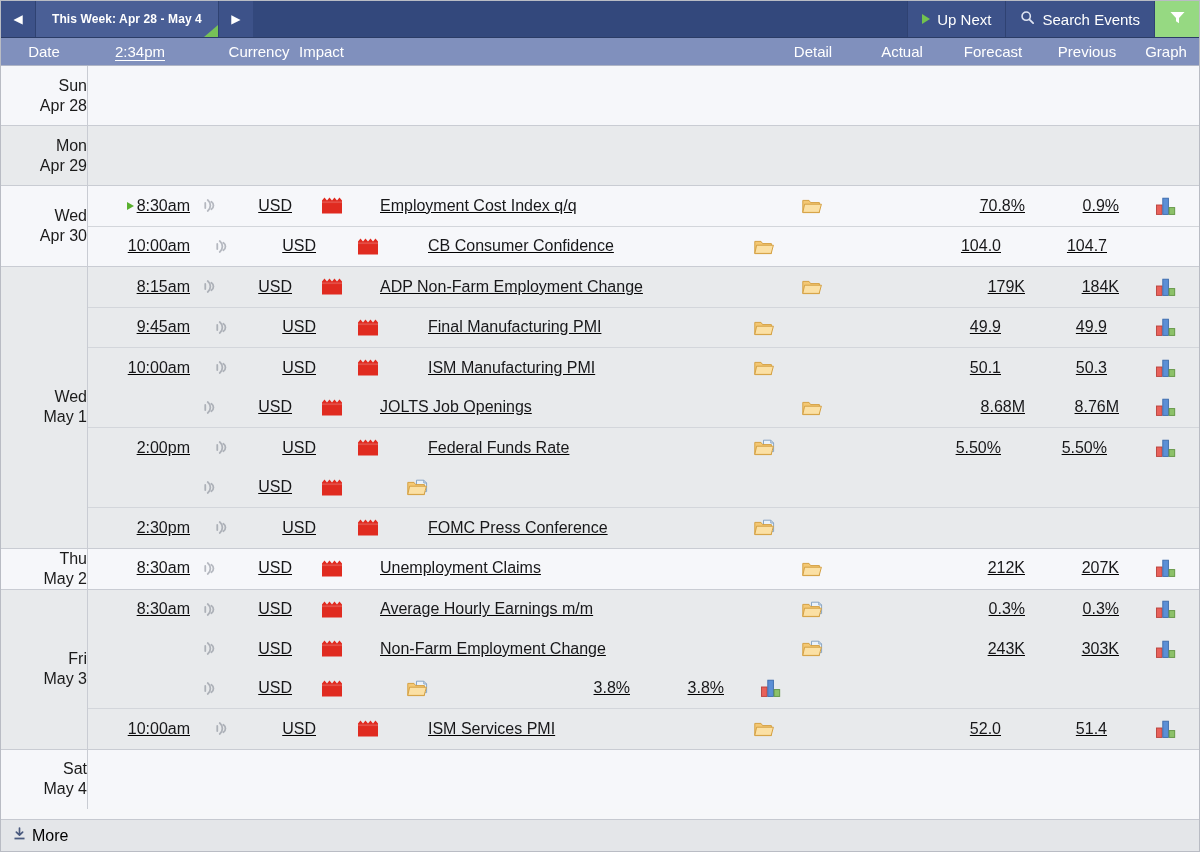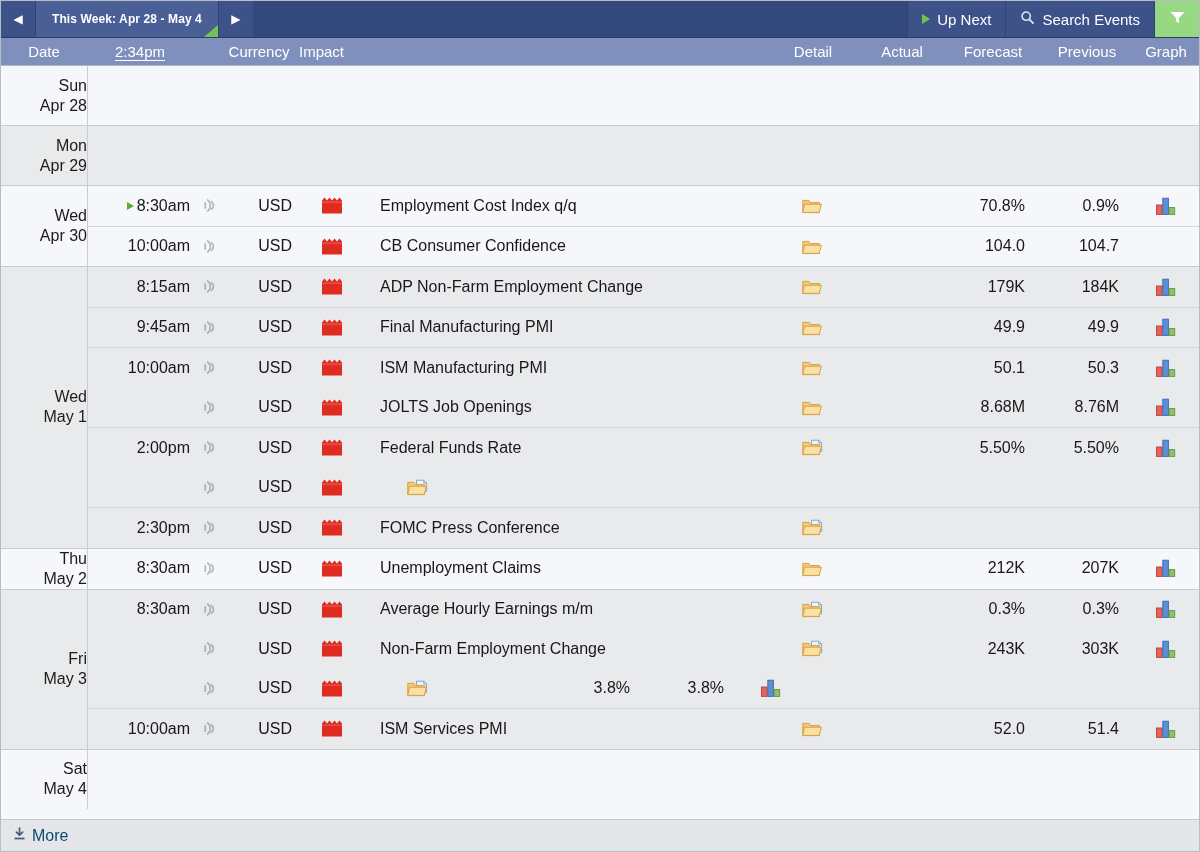--- a/index.html
+++ b/index.html
@@ -101,29 +101,29 @@
   .day.dark{background:#e8eaec;}
   .day + .day{border-top:1px solid #c9ccd3;}
   .day-cell{
     width:86px;flex:0 0 86px;
     display:flex;flex-direction:column;
     align-items:flex-end;justify-content:center;
     font-size:16px;color:#1b1b1b;line-height:1.25;
     border-right:1px solid #c9ccd3;
     text-align:center;
   }
-  .day-rows{flex:1 1 auto;display:flex;flex-direction:column;}
+  .day-rows{flex:1 1 auto;display:flex;flex-direction:column;text-decoration:underline;}
   .empty-day{height:59px;}
 
   .ev{
     display:flex;align-items:center;
     height:39.5px;
     font-size:16px;color:#18181a;
   }
-  .ev.sep{border-top:1px solid #d3d6db;}
+  .ev.sep{border-top:1px solid #d3d6db;gap:12px;}
   .ev .c{display:flex;align-items:center;height:100%;box-sizing:border-box;}
   .c-time{width:106px;justify-content:flex-end;padding-right:4px;gap:2px;}
   .c-time .play-tri{
     width:0;height:0;
     border-style:solid;border-width:4.5px 0 4.5px 7px;
     border-color:transparent transparent transparent #59b02e;
     margin-right:1px;
   }
   .c-sound{width:34px;justify-content:center;}
   .c-curr{width:64px;justify-content:flex-end;}
@@ -142,21 +142,21 @@
   
   .footer{
     height:31px;flex:0 0 31px;
     background:#e4e6e9;
     border-top:1px solid #c6c9d0;
     display:flex;align-items:center;
     padding-left:12px;
   }
   .more-link{
     display:flex;gap:6px;
-    color:#0c4a6e;font-size:16px;cursor:pointer;
+    color:#000000;font-size:16px;cursor:pointer;
   }
 </style>
 </head>
 <body>
 
 <div class="calendar">
 
   <div class="titlebar">
     <div class="nav-arrow">
       <span>◀</span>

